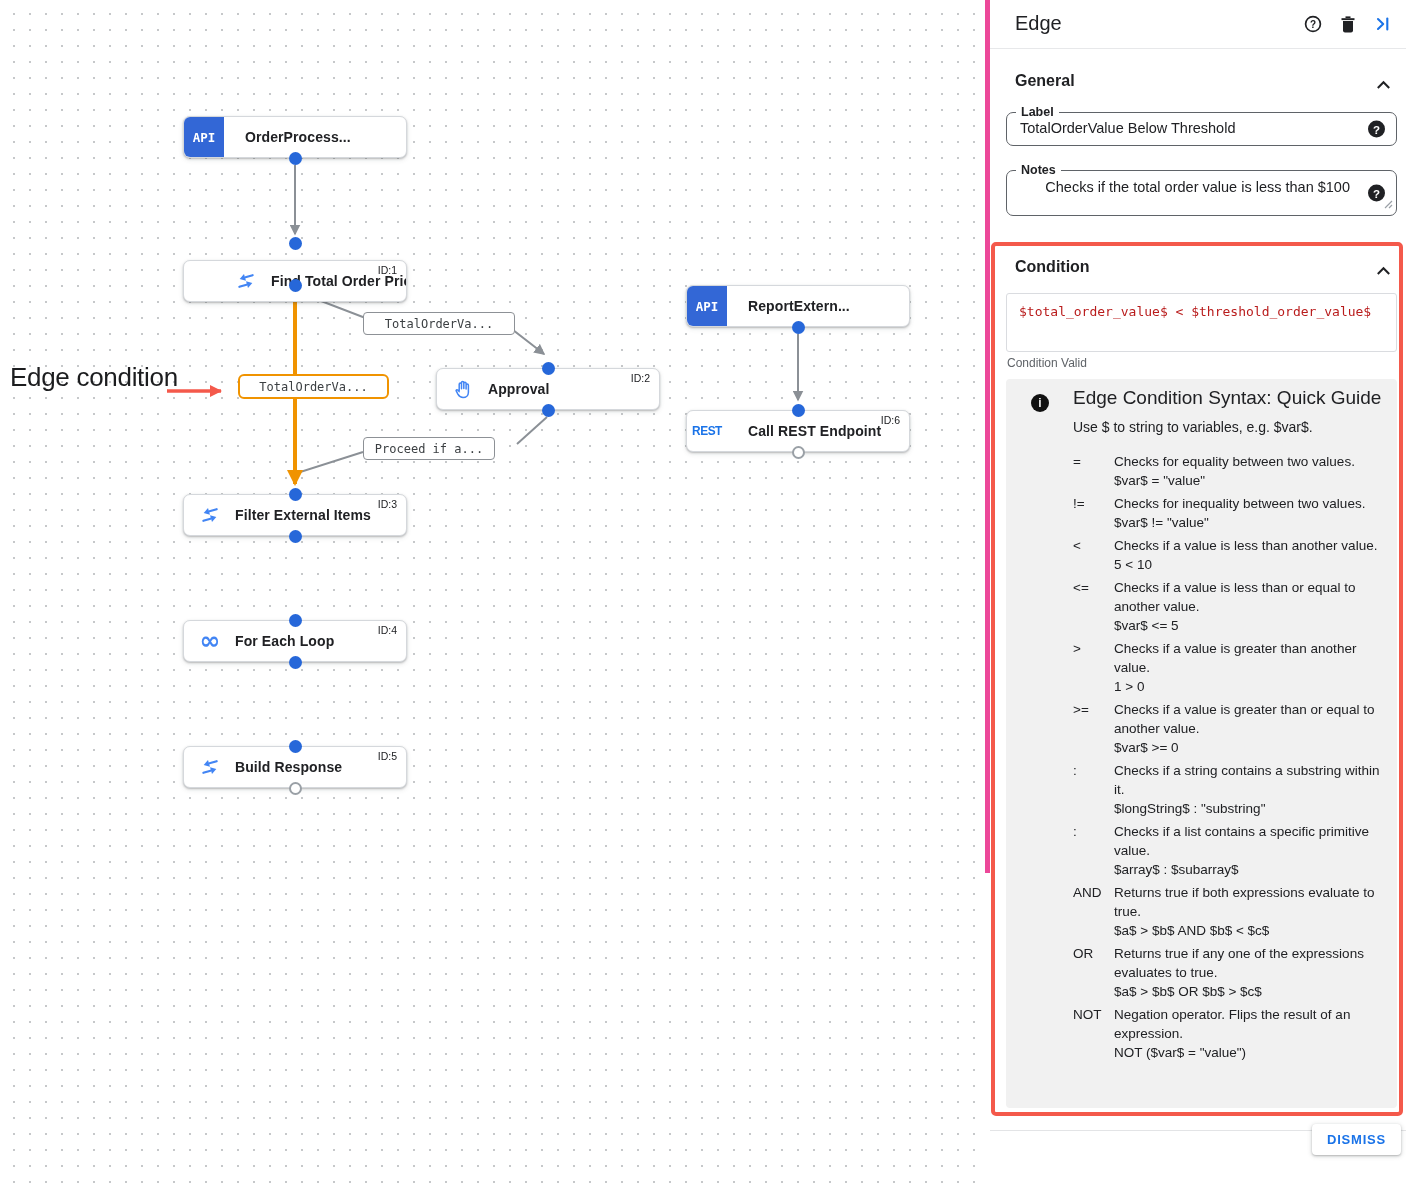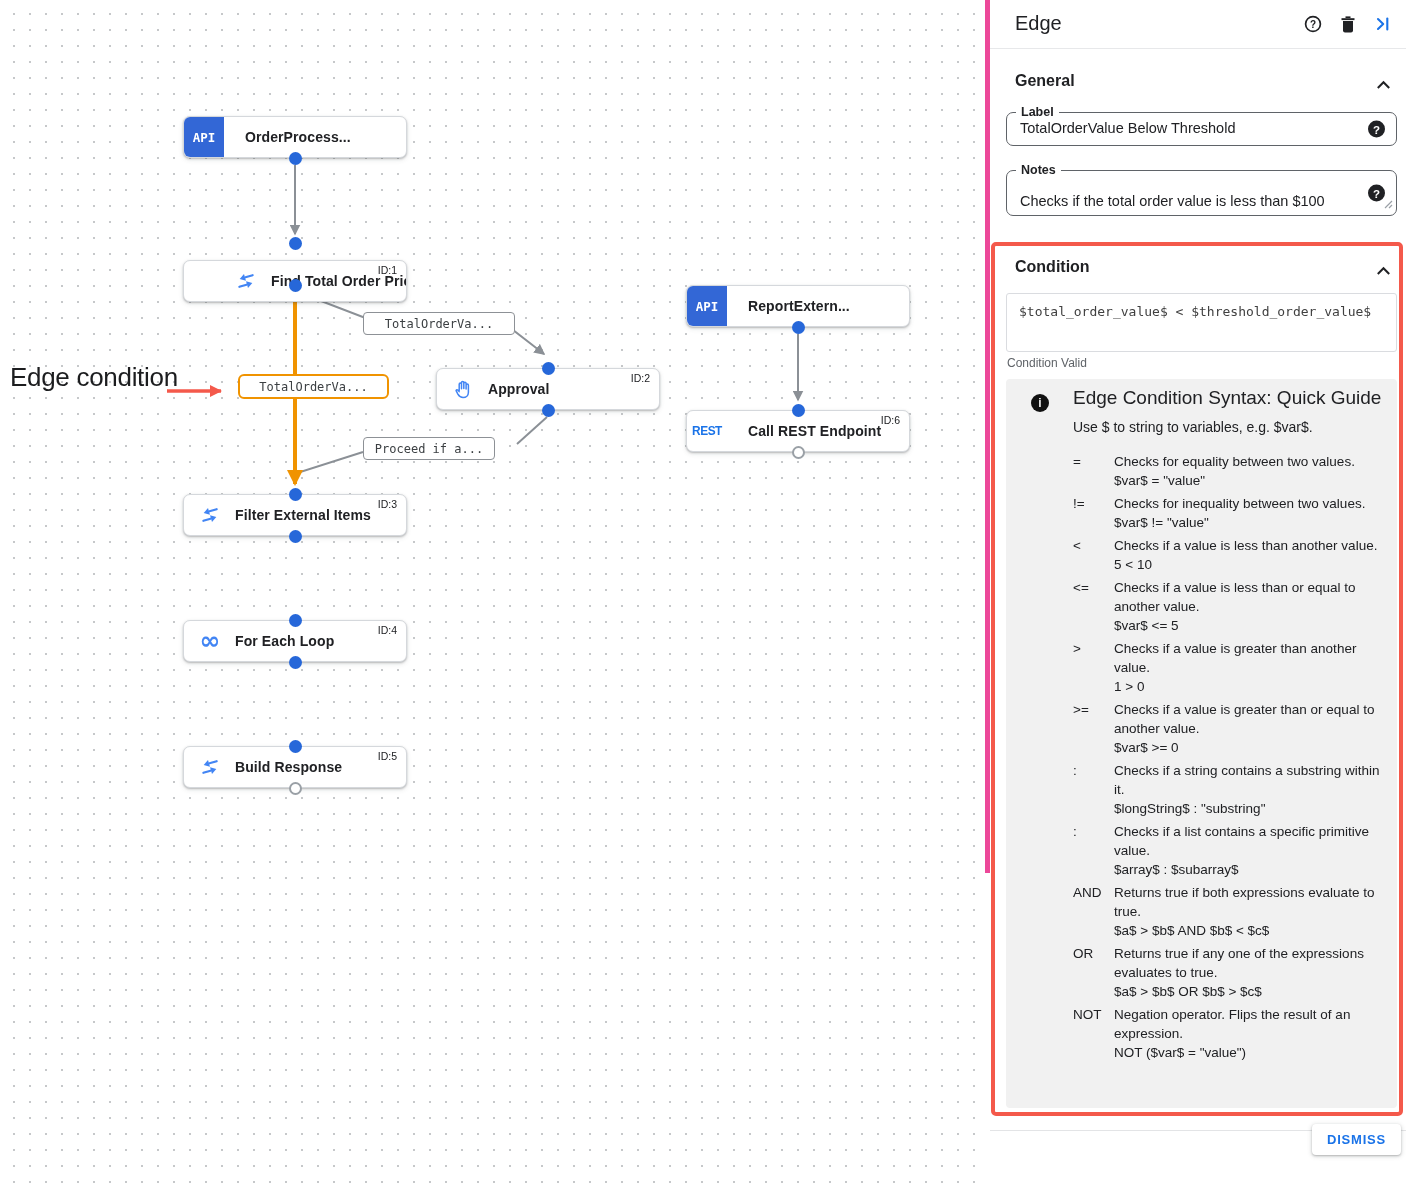--- a/index.html
+++ b/index.html
@@ -52,32 +52,32 @@
 
   .field{position:absolute;left:16px;width:391px;border:1.4px solid #5f6368;border-radius:7px;
     background:#fff;box-sizing:border-box;}
   .field-label{position:absolute;top:-8px;left:9px;background:#fff;padding:0 5px;font-size:12.5px;
     font-weight:700;color:#202124;line-height:14px;}
   .field input,.field textarea{position:absolute;left:13px;border:none;outline:none;background:transparent;
     font-family:"Liberation Sans",sans-serif;font-size:14.5px;color:#202124;padding:0;margin:0;resize:none;}
   #label-field{top:112px;height:34px;}
   #label-field input{top:7px;width:330px;}
   #notes-field{top:170px;height:46px;}
-  #notes-field textarea{top:22px;width:330px;height:34px;line-height:17px;}
+  #notes-field textarea{top:8px;width:330px;height:34px;line-height:17px;text-align:right;}
   .help-dot{position:absolute;right:11px;top:50%;transform:translateY(-50%);width:17px;height:17px;
     border-radius:50%;background:#202124;color:#fff;font-size:11.5px;font-weight:700;
     display:flex;align-items:center;justify-content:center;}
   .resize-handle{position:absolute;right:3px;bottom:2px;}
 
   .red-box{position:absolute;left:1px;top:242px;width:412px;height:874px;border:4px solid #f4594b;
     border-radius:5px;box-sizing:border-box;pointer-events:none;z-index:9;}
 
   .cond-input{position:absolute;left:16px;top:293px;width:391px;height:59px;border:1px solid #dadce0;
     border-radius:3px;box-sizing:border-box;font-family:"DejaVu Sans Mono",monospace;font-size:13px;
-    color:#404040;padding:10px 12px;background:#fff;outline:none;resize:none;}
+    color:#b91c1c;padding:10px 12px;background:#fff;outline:none;resize:none;}
   .cond-status{position:absolute;left:17px;top:356px;font-size:12px;color:#5f6368;}
 
   .guide{position:absolute;left:16px;top:379px;width:391px;height:729px;background:#f1f1f1;border-radius:4px;}
   .info-icon{position:absolute;left:25px;top:15px;width:18px;height:18px;border-radius:50%;background:#111;
     color:#f1f1f1;font-size:12px;font-weight:700;font-style:normal;display:flex;align-items:center;justify-content:center;}
   .guide-title{position:absolute;left:67px;top:8px;font-size:19px;color:#202124;white-space:nowrap;}
   .guide-sub{position:absolute;left:67px;top:40px;font-size:14px;color:#202124;}
   .rules{position:absolute;left:67px;top:73px;right:7px;}
   .rule{display:grid;grid-template-columns:41px 1fr;margin-bottom:4px;}
   .rule-op,.rule-text{font-size:13.5px;color:#202124;line-height:19px;}

